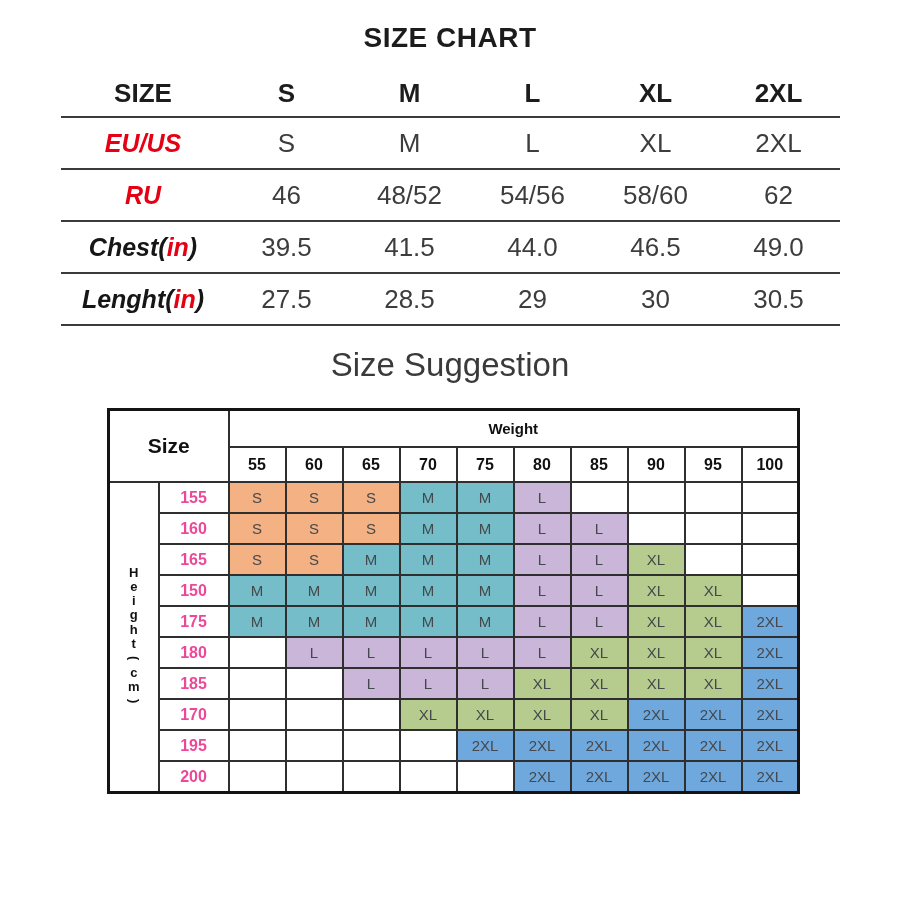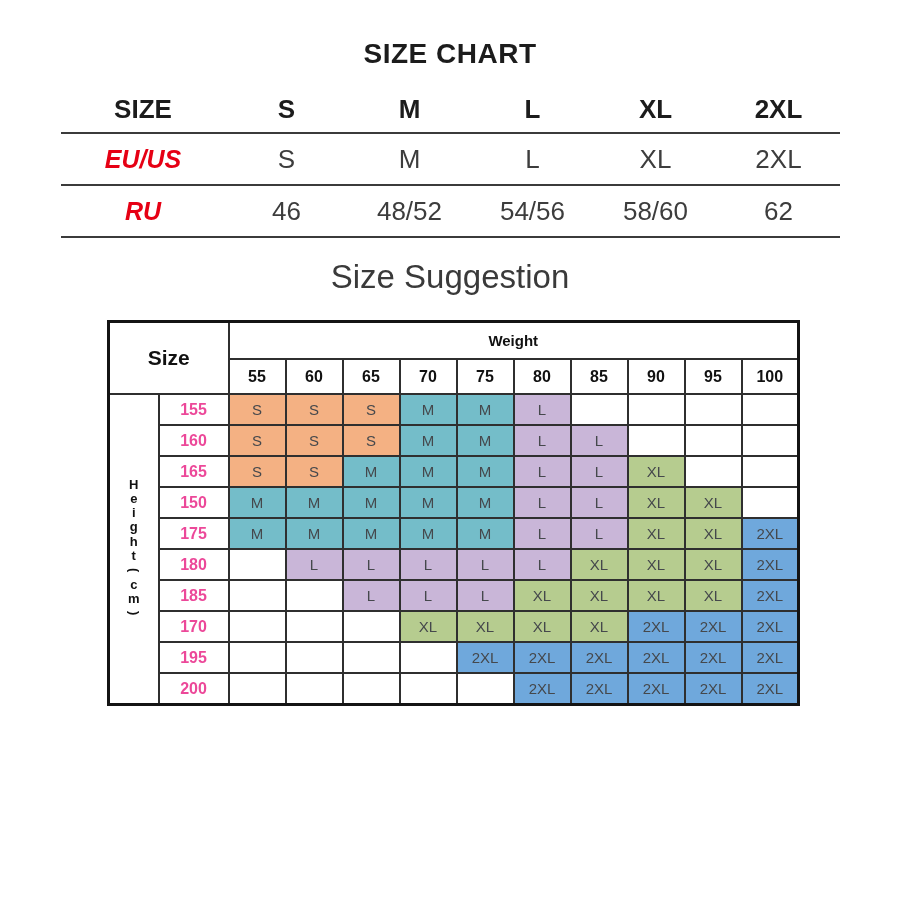--- a/index.html
+++ b/index.html
@@ -4,21 +4,21 @@
 <style>
   html, body { margin: 0; padding: 0; background: #ffffff; }
   body {
     width: 900px; height: 900px;
     font-family: "Liberation Sans", "DejaVu Sans", sans-serif;
     color: #222;
     position: relative;
     overflow: hidden;
   }
   .page-title {
-    margin: 16px; padding-top: 22px;
+    margin: 0; padding-top: 22px;
     text-align: center;
     font-size: 28px; font-weight: bold; letter-spacing: 0.5px;
     color: #1c1c1c;
   }
   
   table.size-table {
     border-collapse: collapse;
     table-layout: fixed;
     margin: 16px 0 0 61px;
   }
@@ -103,20 +103,36 @@
         <td class="val">2XL</td>
       </tr>
       <tr>
         <td class="label"><span class="red">RU</span></td>
         <td class="val">46</td>
         <td class="val">48/52</td>
         <td class="val">54/56</td>
         <td class="val">58/60</td>
         <td class="val">62</td>
       </tr>
+      <tr>
+        <td class="label"><span>Chest(</span><span class="red">in</span><span>)</span></td>
+        <td class="val">39.5</td>
+        <td class="val">41.5</td>
+        <td class="val">44.0</td>
+        <td class="val">46.5</td>
+        <td class="val">49.0</td>
+      </tr>
+      <tr>
+        <td class="label"><span>Lenght(</span><span class="red">in</span><span>)</span></td>
+        <td class="val">27.5</td>
+        <td class="val">28.5</td>
+        <td class="val">29</td>
+        <td class="val">30</td>
+        <td class="val">30.5</td>
+      </tr>
     </tbody>
 </table>
 
 <h2 class="suggestion-title">Size Suggestion</h2>
 
 <table class="suggestion-table">
   <colgroup>
     <col style="width:50px">
       <col style="width:70px">
     <col style="width:57px">

